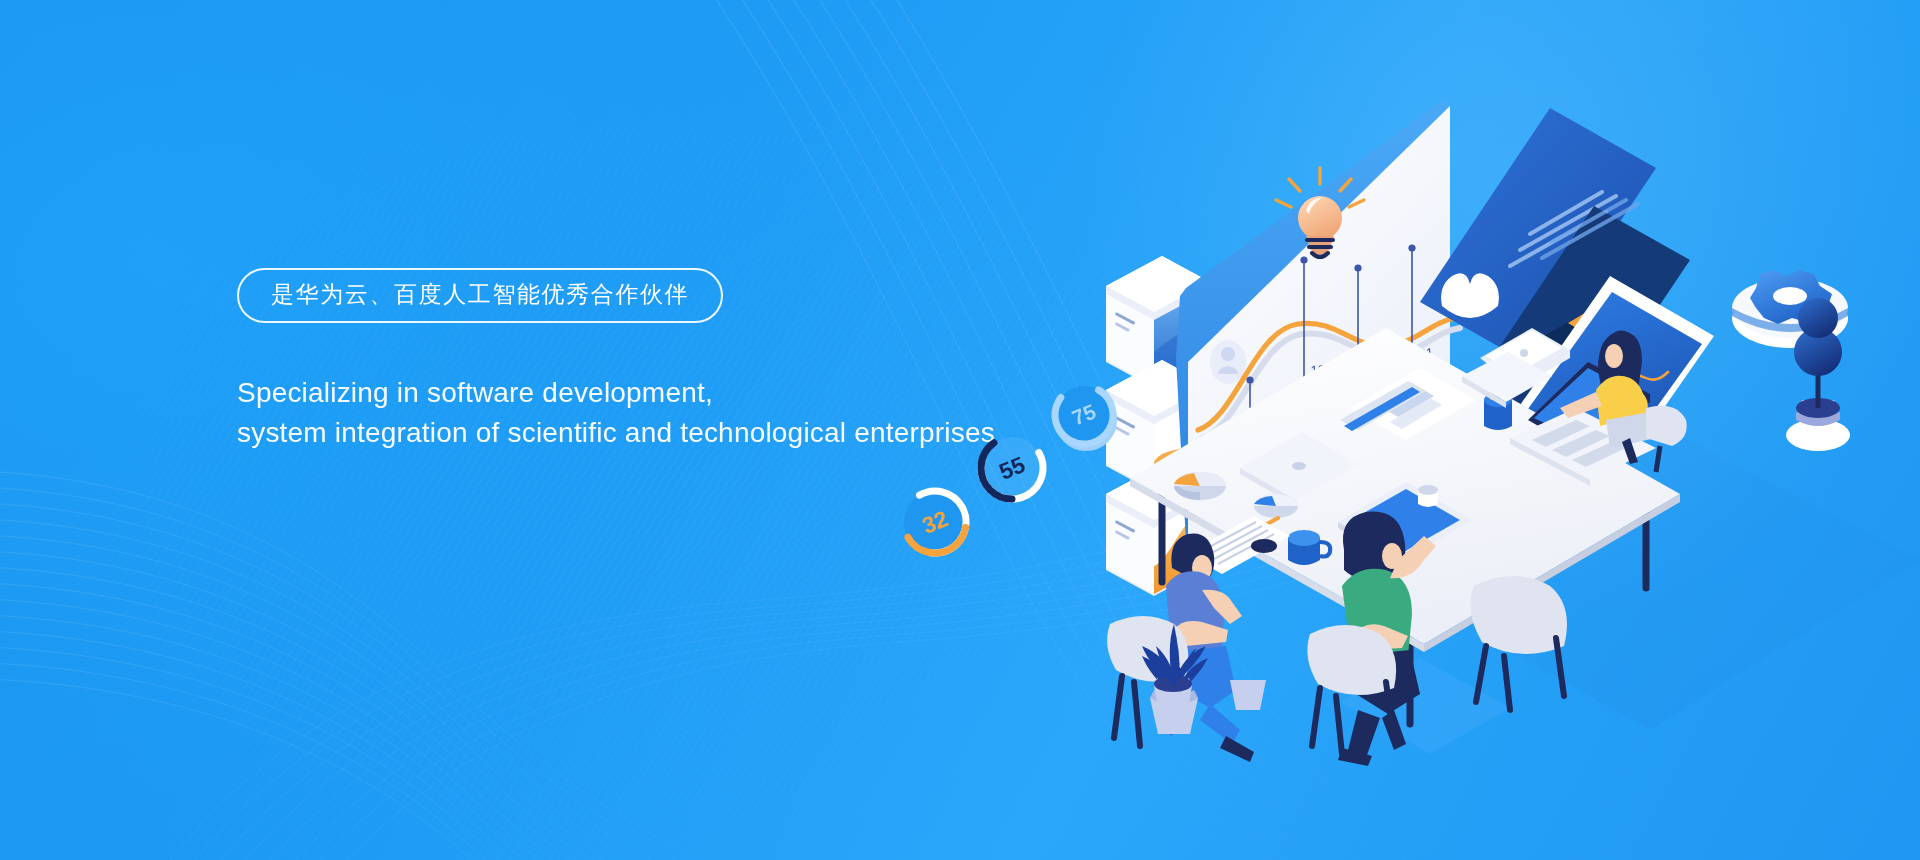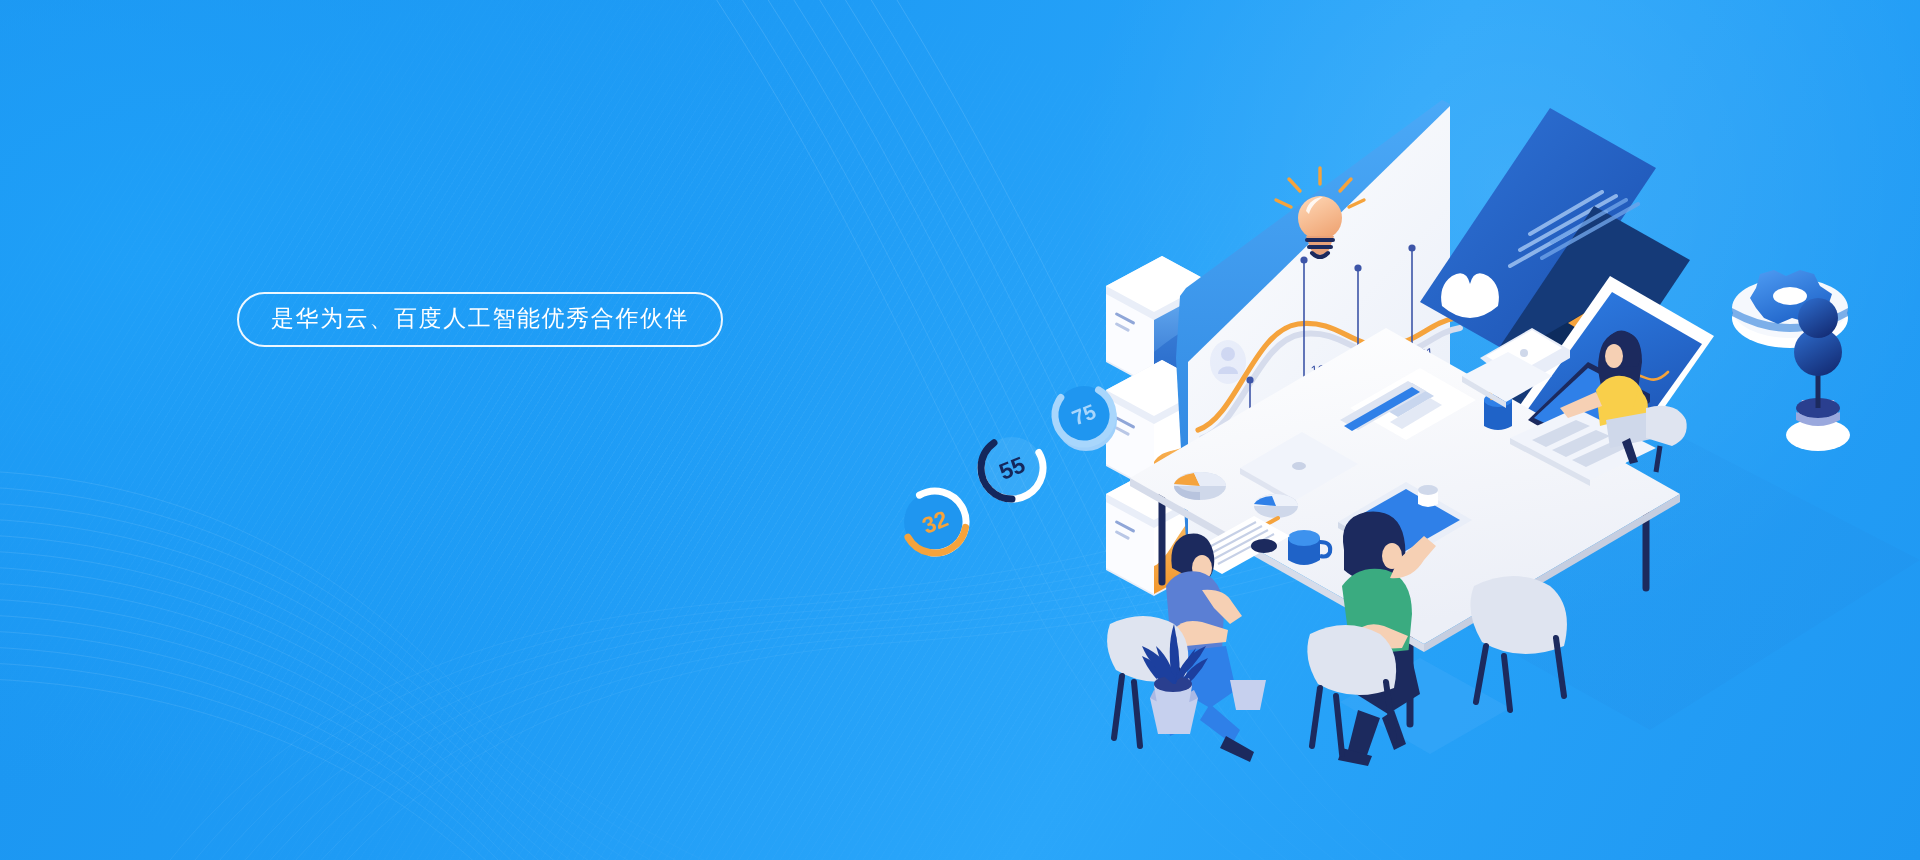--- a/index.html
+++ b/index.html
@@ -37,21 +37,21 @@
   
   .copy { position:absolute; left:237px; top:232px; width:900px; }
   .headline {
     color:#ffffff; font-size:57px; line-height:1.22; font-weight:700;
     letter-spacing:2px;
     text-shadow: 0 2px 10px rgba(8,60,110,.22);
   }
   .headline .ln { display:block; white-space:nowrap; }
 
   .badge {
-    display:inline-block; margin-top:60px;
+    display:inline-block; margin-top:36px;
     border:2px solid rgba(255,255,255,.92);
     border-radius:40px;
     padding:13px 32px 15px;
     color:#ffffff; font-size:23px; letter-spacing:1.6px; line-height:1;
     background:transparent;
   }
 
   .subtitle {
     margin-top:50px; color:#ffffff;
     font-size:28px; line-height:1.42; letter-spacing:.2px;
@@ -124,20 +124,24 @@
     </g>
   </svg>
 
   <div class="copy">
 
 
     <div>
       <span class="badge">是华为云、百度人工智能优秀合作伙伴</span>
     </div>
 
+    <p class="subtitle">
+      <span class="ln">Specializing in software development,</span>
+      <span class="ln">system integration of scientific and technological enterprises</span>
+    </p>
   </div>
 
   <div class="illus">
   <svg viewBox="0 0 830 680" aria-hidden="true">
     <defs>
       <linearGradient id="panelG" x1="0" y1="0" x2="0.6" y2="1">
         <stop offset="0%" stop-color="#ffffff"></stop>
         <stop offset="100%" stop-color="#e9eef8"></stop>
       </linearGradient>
       <linearGradient id="panelEdge" x1="0" y1="0" x2="0" y2="1">

